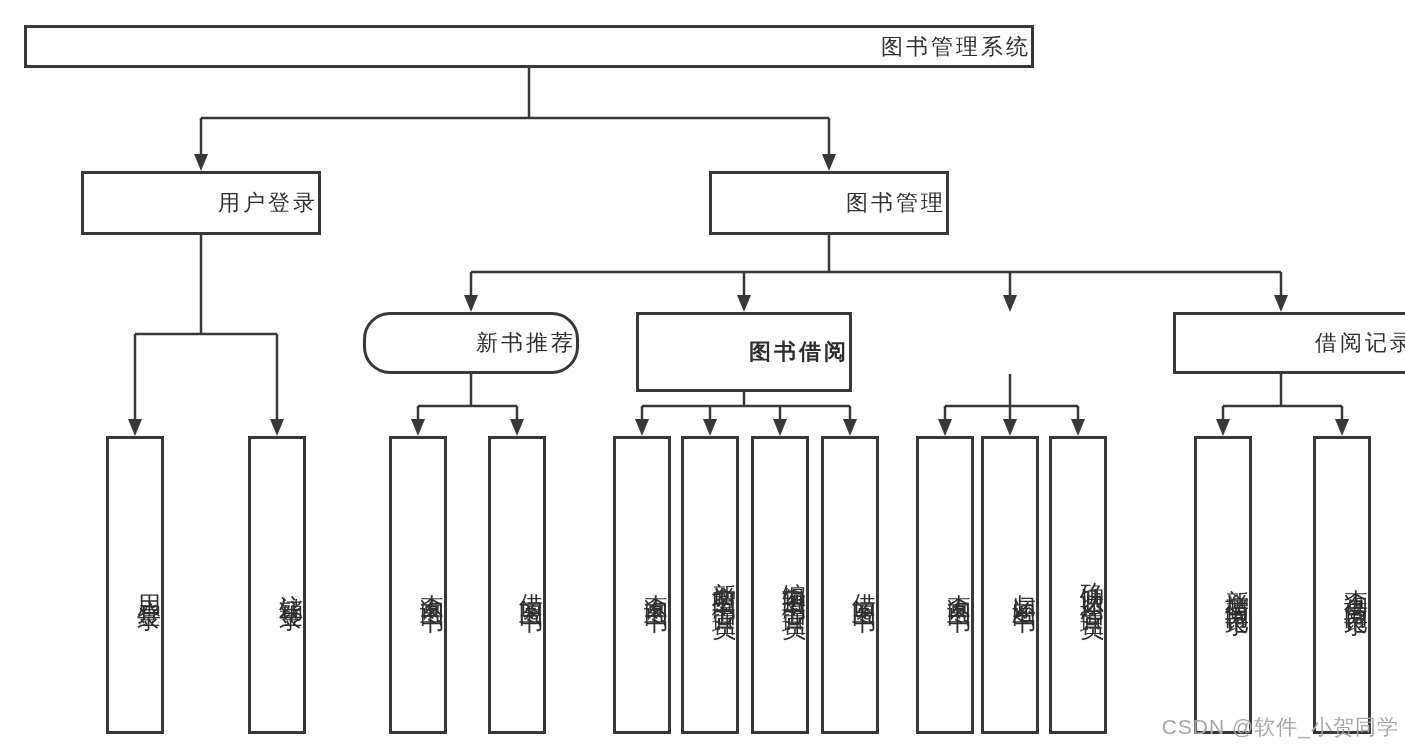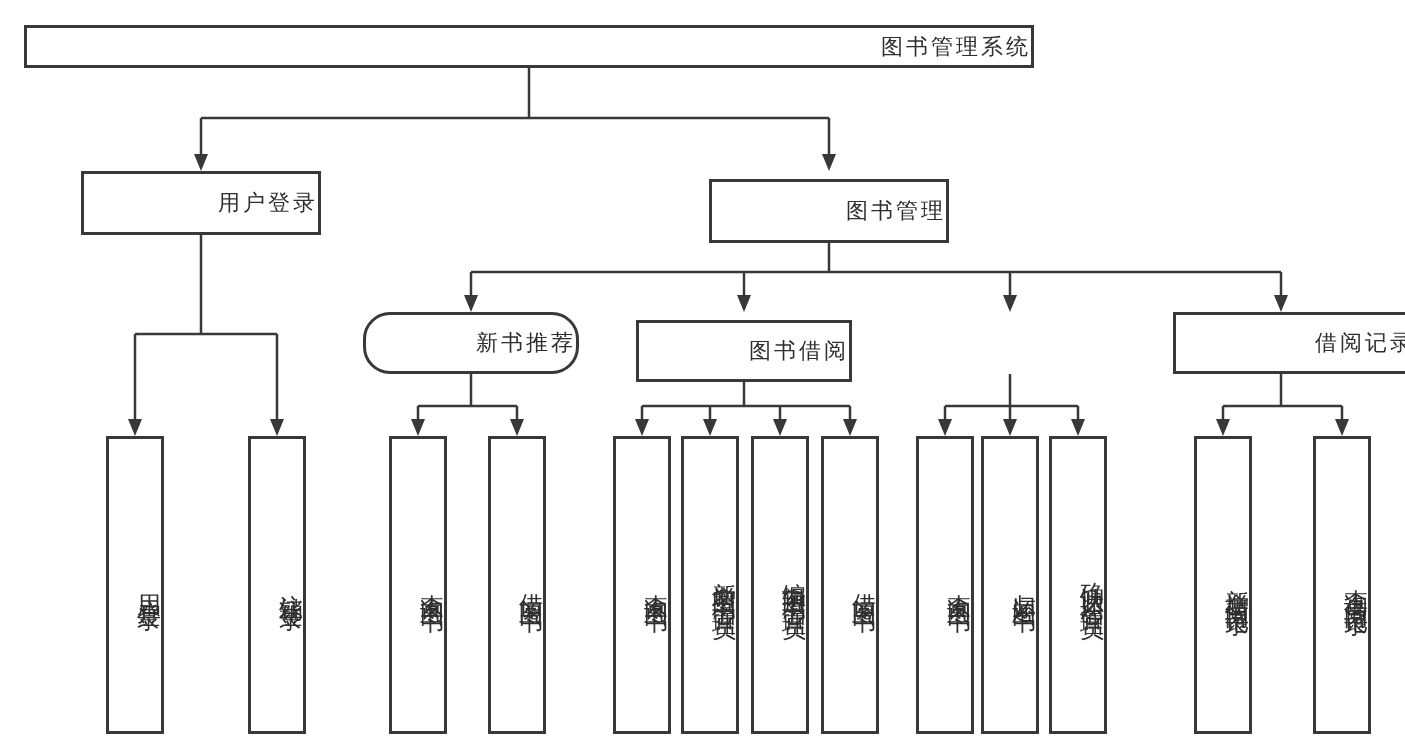--- a/index.html
+++ b/index.html
@@ -82,28 +82,28 @@
       M1216 419 h14 L1223 436 Z M1335 419 h14 L1342 436 Z"></path>
   </svg>
 
   <div class="box h" style="left:24px; top:25px; width:1010px; height:43px;">
     <span class="lbl">图书管理系统</span>
   </div>
 
   <div class="box h" style="left:81px; top:171px; width:240px; height:64px;">
     <span class="lbl">用户登录</span>
   </div>
-  <div class="box h" style="left:709px; top:179px; width:240px; height:64px;">
+  <div class="box h" style="left:709px; top:171px; width:240px; height:64px;">
     <span class="lbl">图书管理</span>
   </div>
 
   <div class="box h" style="left:363px; top:312px; width:216px; height:62px;border-radius:27px;">
     <span class="lbl">新书推荐</span>
   </div>
-  <div class="box h" style="left:636px; top:320px; width:216px; height:62px;">
+  <div class="box h" style="left:636px; top:312px; width:216px; height:80px;font-weight:bold;">
     <span class="lbl">图书借阅</span>
   </div>
   <div class="box h" style="left:1173px; top:312px; width:245px; height:62px;">
     <span class="lbl">借阅记录</span>
   </div>
 
   <div class="box v" style="left:106px; top:436px; width:58px; height:298px;">
     <span class="lbl">用户登录</span>
   </div>
   <div class="box v" style="left:248px; top:436px; width:58px; height:298px;">
@@ -140,14 +140,15 @@
     <span class="lbl">确认归还（管理员）</span>
   </div>
 
   <div class="box v" style="left:1194px; top:436px; width:58px; height:298px;">
     <span class="lbl">新增借阅记录</span>
   </div>
   <div class="box v" style="left:1313px; top:436px; width:58px; height:298px;">
     <span class="lbl">查询借阅记录</span>
   </div>
 
+  <div class="watermark">CSDN @软件_小贺同学</div>
 
 </div>
 
 </body></html>

